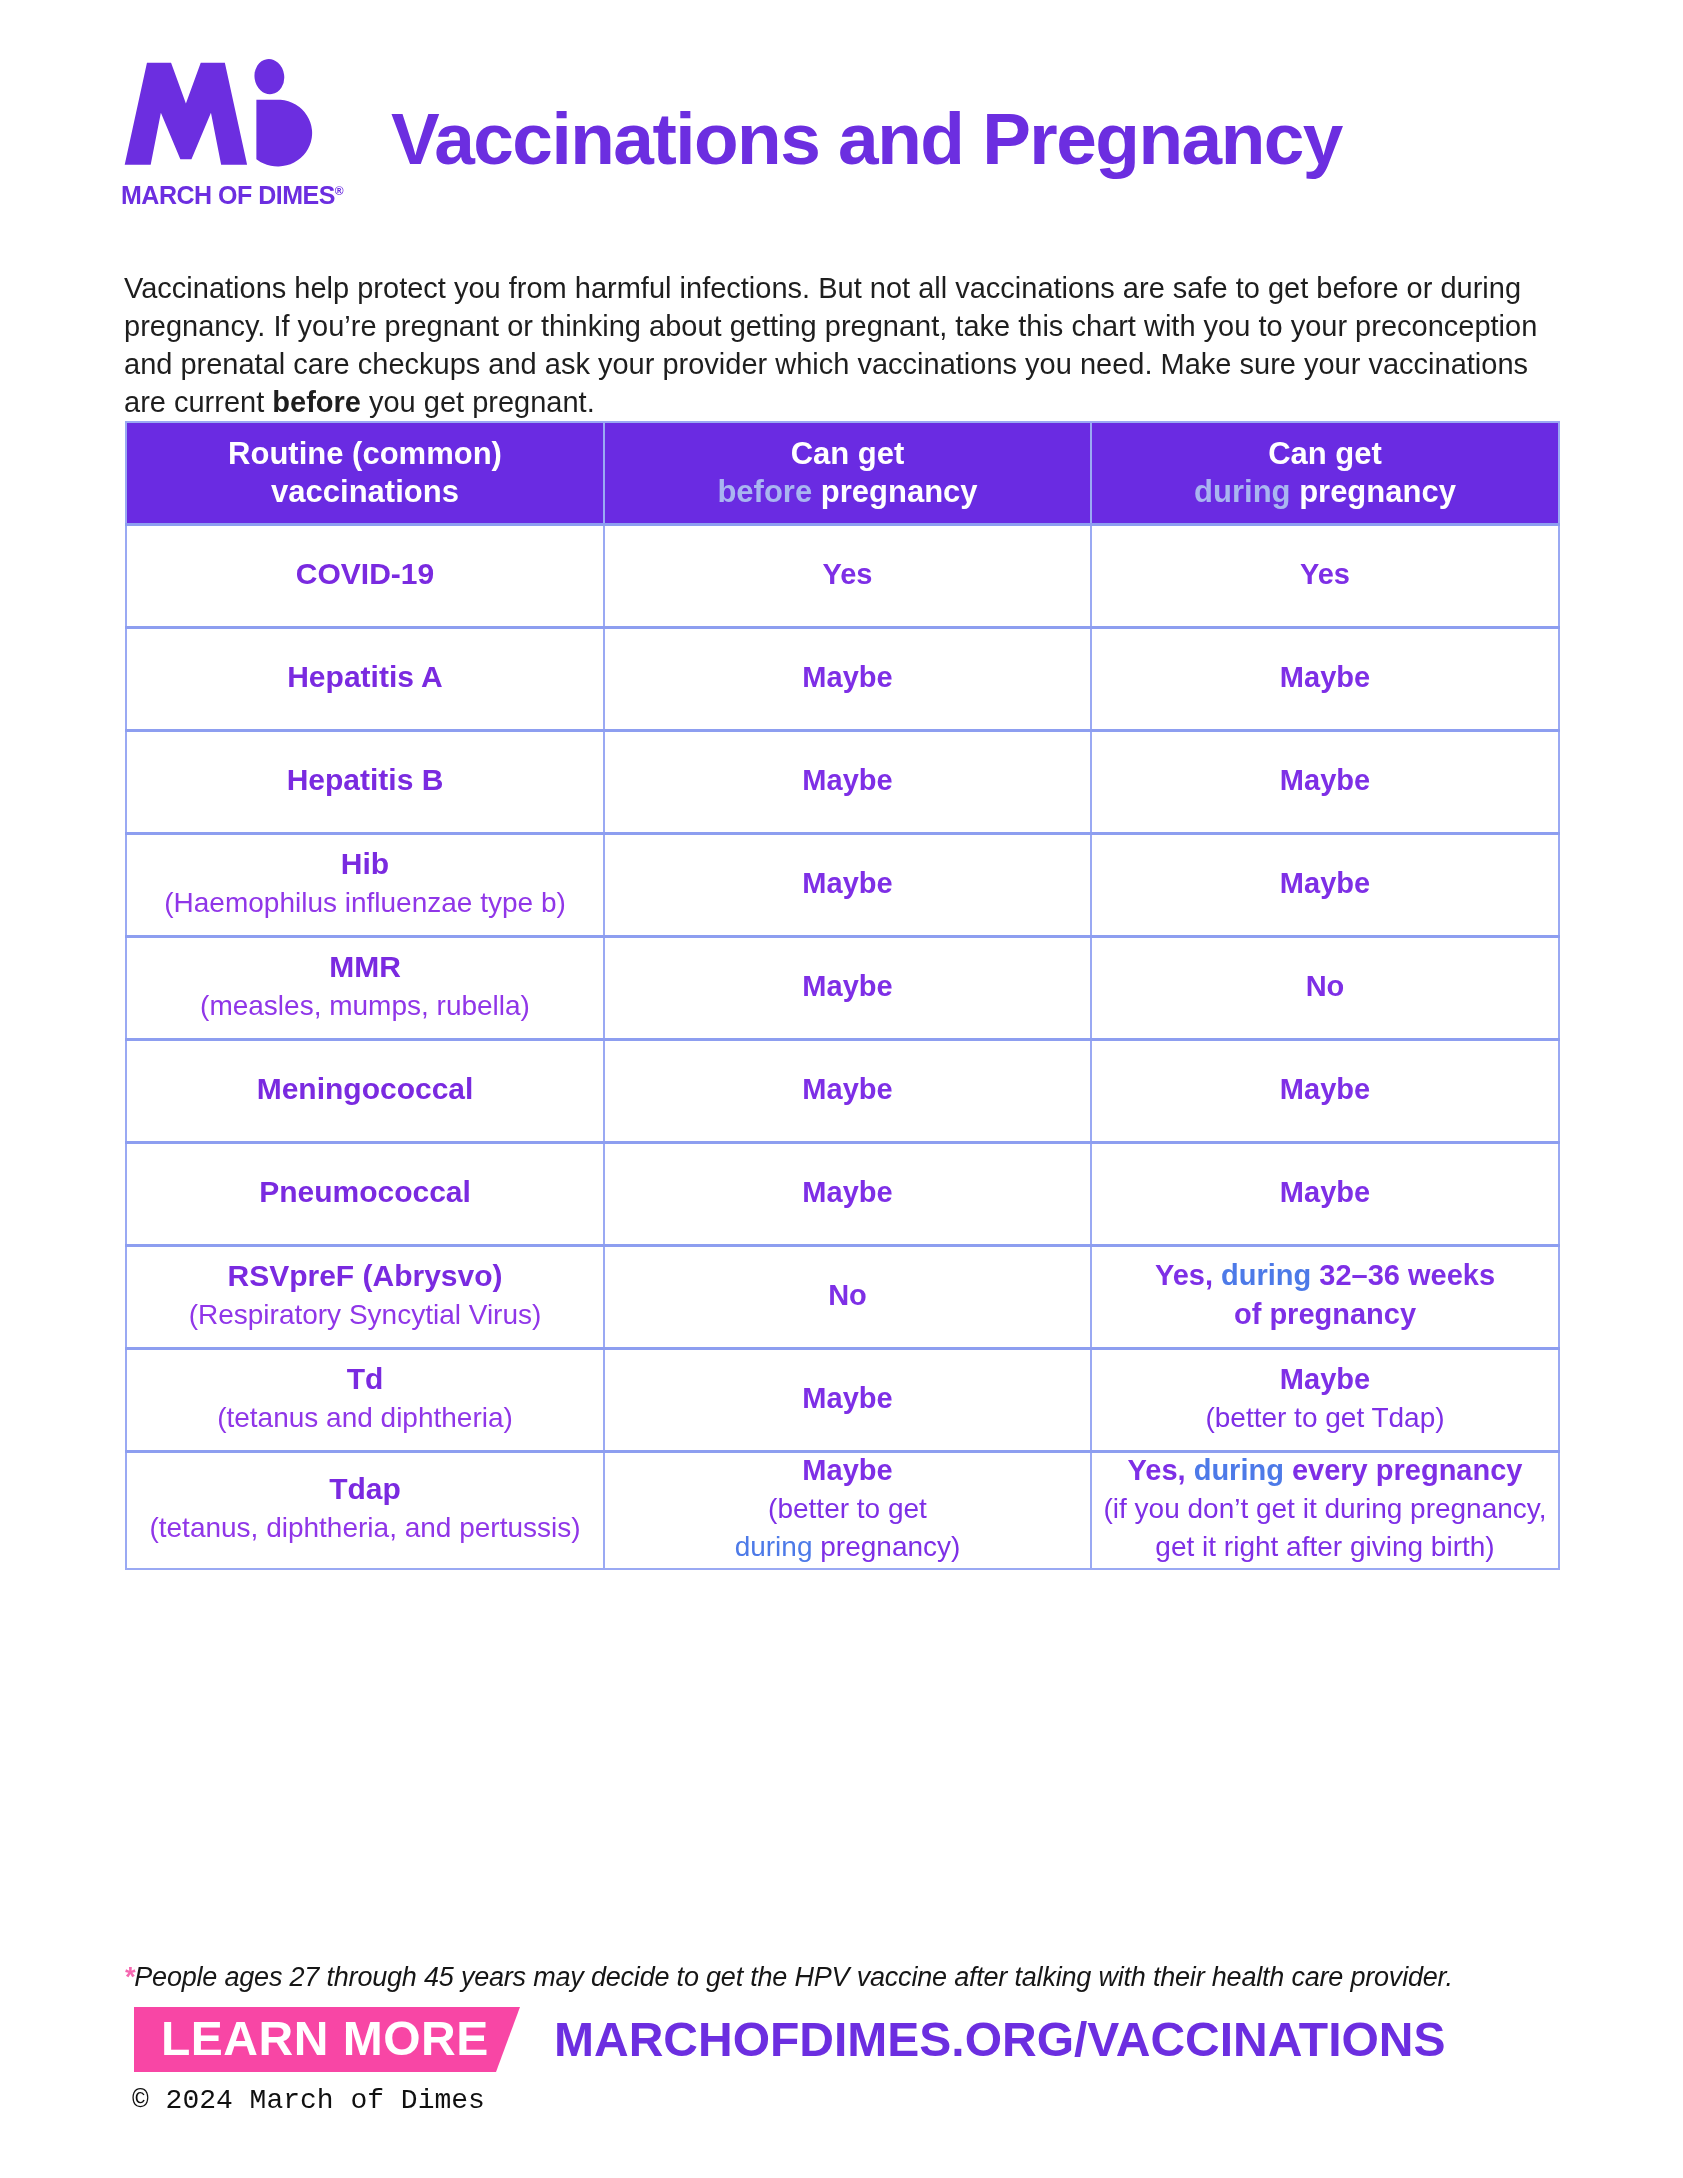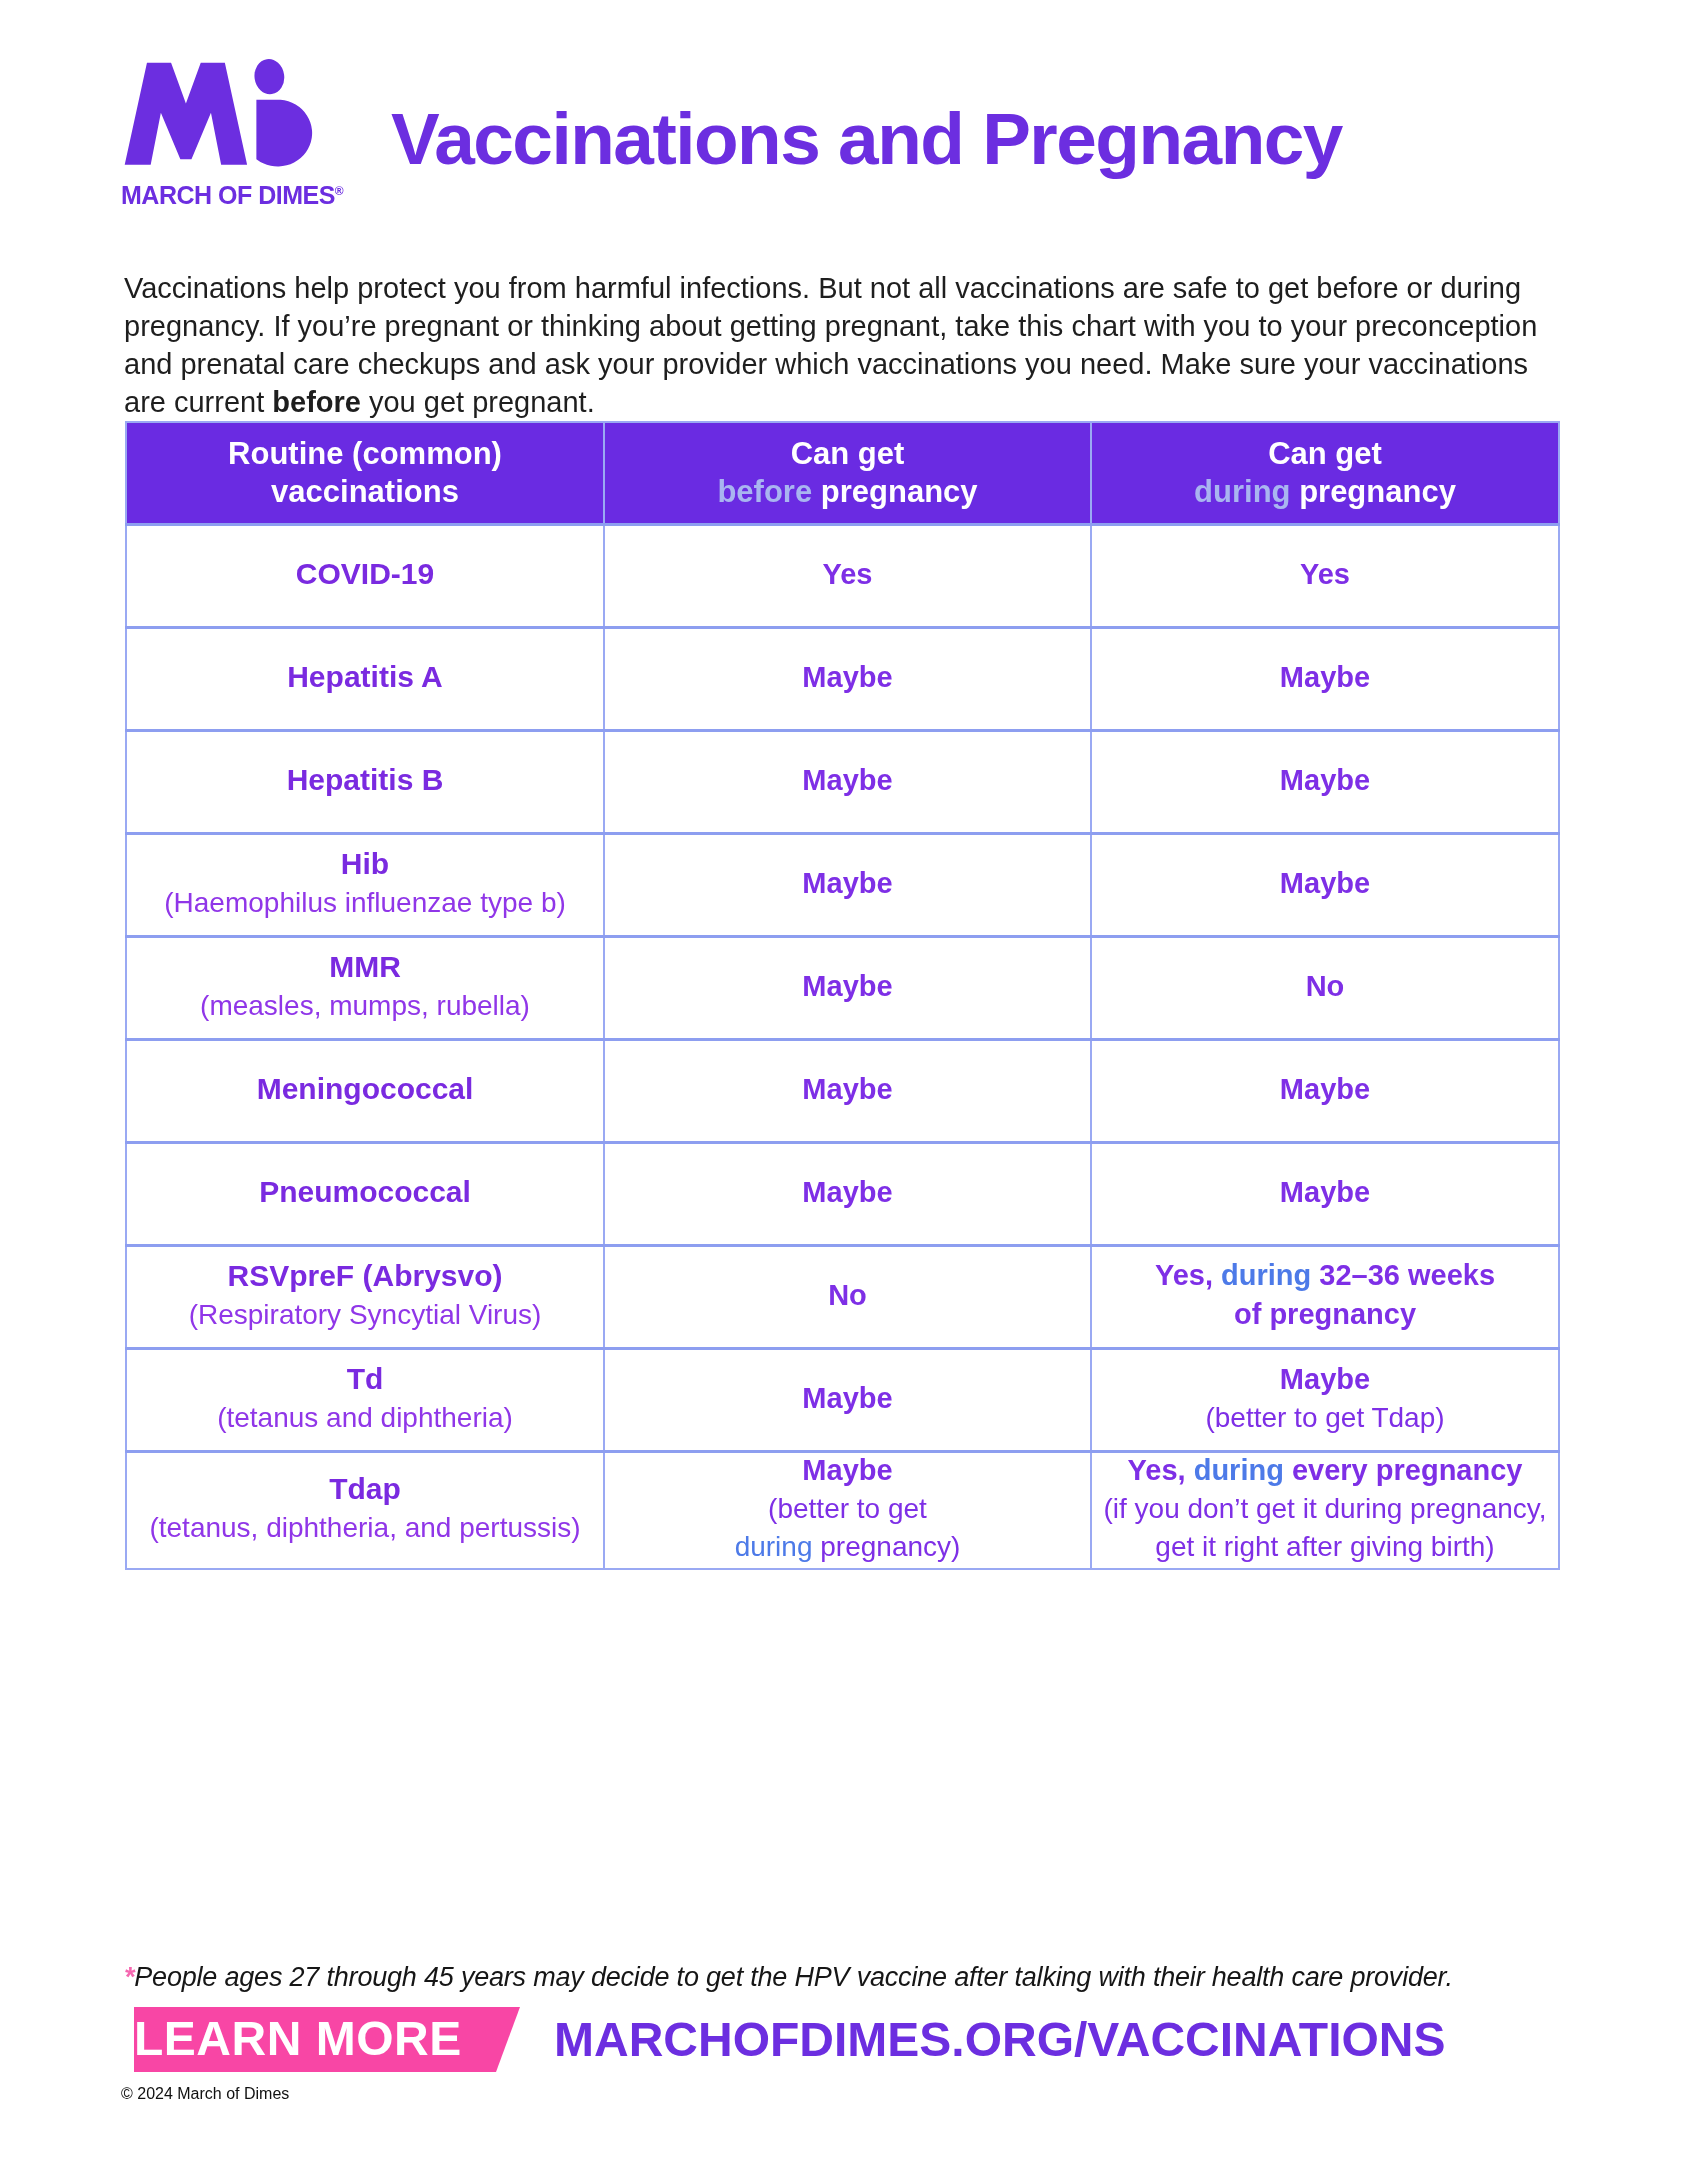--- a/index.html
+++ b/index.html
@@ -44,27 +44,27 @@
   .sg-blue_lt{color:var(--blue);font-weight:400;font-size:28px;}
   .sg-pink{color:var(--star);font-weight:700;font-size:29px;}
 
   .footnote{position:absolute;left:124px;top:1962px;font-size:27px;font-style:italic;
             color:#161616;letter-spacing:-0.2px;white-space:nowrap;}
   .footnote .star{color:var(--star);font-weight:700;}
 
   .learn-more{position:absolute;left:134px;top:2007px;width:386px;height:65px;
               background:var(--banner);
               clip-path:polygon(0 0,100% 0,calc(100% - 24px) 100%,0 100%);}
-  .learn-more .lbl{display:block;line-height:63px;font-size:48px;
+  .learn-more .lbl{display:block;line-height:63px;padding-left:27px;font-size:48px;
                    font-weight:700;color:#ffffff;letter-spacing:0.5px;white-space:nowrap;}
   .site-url{position:absolute;left:554px;top:2007px;line-height:65px;font-size:48px;
             font-weight:700;color:var(--purple);letter-spacing:0;white-space:nowrap;}
 
-  .copyright{position:absolute;left:121px;top:2085px;font-family:Liberation Sans, sans-serif;
-             font-size:16px;color:#101010;}
+  .copyright{position:absolute;left:132px;top:2085px;font-family:Liberation Mono, monospace;
+             font-size:28px;color:#101010;}
 </style>
 </head>
 <body>
 
 <div class="page">
 
   <div class="logo">
     <svg viewBox="0 0 220 132">
       <g fill="#6C2EE0">
         <path d="M4 118 L28 8 L54 8 L70 52 L86 8 L112 8 L136 118 L108 118 L97 62 L76 112 L64 112 L43 62 L32 118 Z"></path>

